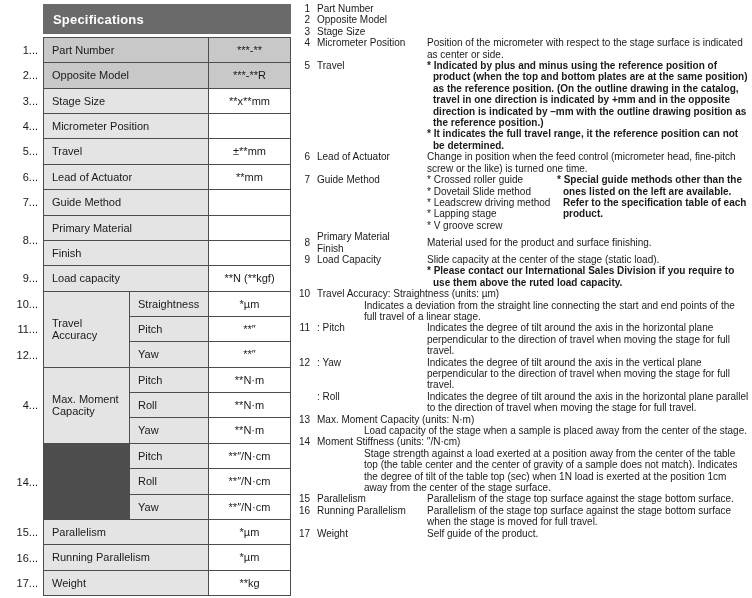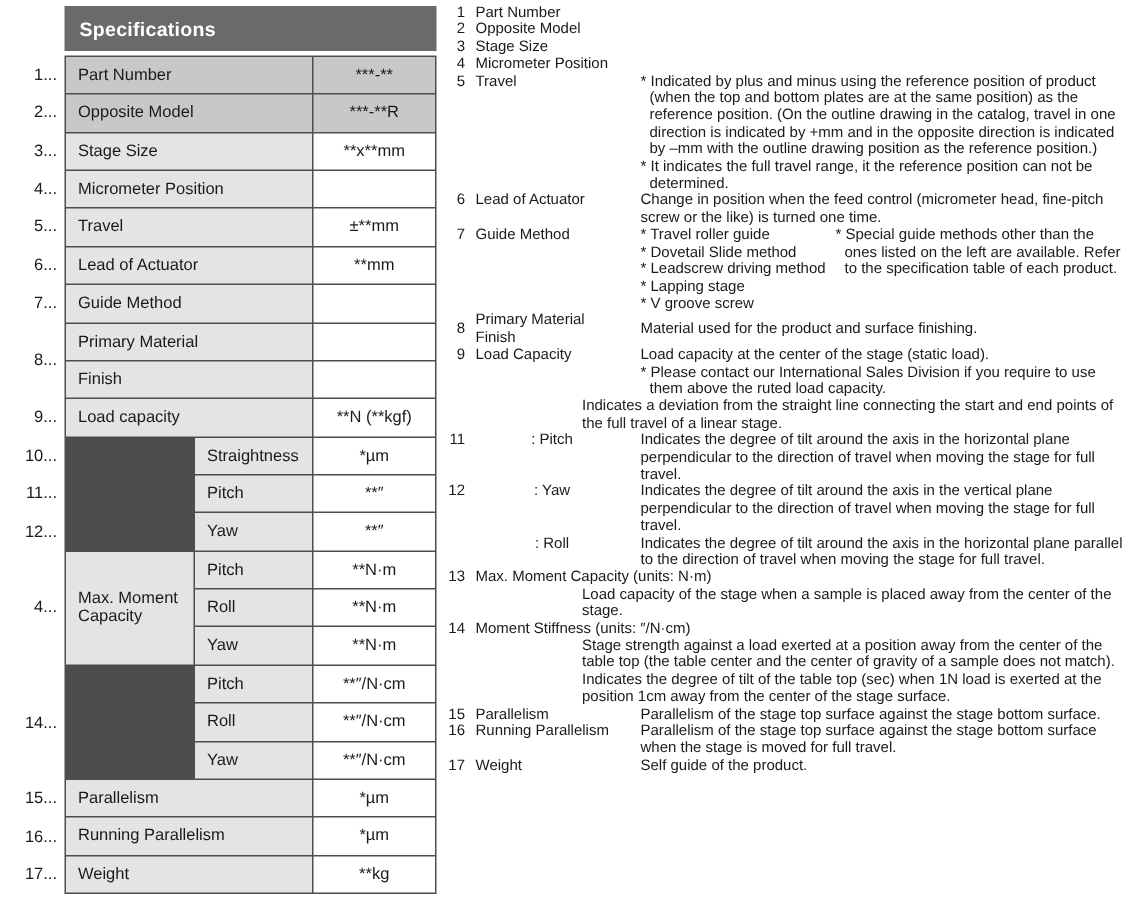--- a/index.html
+++ b/index.html
@@ -31,25 +31,25 @@
   .cell.dk{background:#c8c8c8;}
   
   .defs{
     position:absolute;left:296px;top:3px;width:454px;
     font-size:10px;line-height:11.4px;
   }
   .drow{display:flex;align-items:flex-start;}
   .drow.vcenter{align-items:center;}
   .dnum{width:14px;flex:none;text-align:right;}
   .dlab{width:110px;flex:none;margin-left:7px;}
-  .dlab.ra{text-align:center;padding-right:8px;box-sizing:border-box;}
+  .dlab.ra{text-align:left;padding-right:8px;box-sizing:border-box;}
   .dhead{flex:1;margin-left:7px;}
   .ddesc{flex:1;}
-  .indent{margin-left:92px;}
-  .hang{padding-left:6px;text-indent:-6px;}
+  .indent{margin-left:68px;}
+  .hang{padding-left:6px;text-indent:-6px;font-weight:bold;}
   .gm-cols{display:flex;}
   .gm-left{width:130px;flex:none;}
   .gm-note{flex:1;}
   .lab2{line-height:11.4px;}
 </style>
 </head>
 <body>
 
 <div class="spec">
   <div class="spec-header">Specifications</div>
@@ -99,20 +99,21 @@
 
       <div class="cell" style="grid-area:8/1/9/3">Primary Material</div>
       <div class="cell val" style="grid-area:8/3/9/4"></div>
 
       <div class="cell" style="grid-area:9/1/10/3">Finish</div>
       <div class="cell val" style="grid-area:9/3/10/4"></div>
 
       <div class="cell" style="grid-area:10/1/11/3">Load capacity</div>
       <div class="cell val" style="grid-area:10/3/11/4">**N (**kgf)</div>
 
+      <div class="cell" style="grid-area:11/1/14/2">Travel Accuracy</div>
       <div class="cell" style="grid-area:11/2/12/3">Straightness</div>
       <div class="cell val" style="grid-area:11/3/12/4">*µm</div>
       <div class="cell" style="grid-area:12/2/13/3">Pitch</div>
       <div class="cell val" style="grid-area:12/3/13/4">**″</div>
       <div class="cell" style="grid-area:13/2/14/3">Yaw</div>
       <div class="cell val" style="grid-area:13/3/14/4">**″</div>
 
       <div class="cell" style="grid-area:14/1/17/2">Max. Moment Capacity</div>
       <div class="cell" style="grid-area:14/2/15/3">Pitch</div>
       <div class="cell val" style="grid-area:14/3/15/4">**N·m</div>
@@ -151,20 +152,21 @@
     <div class="dlab">Opposite Model</div>
   </div>
   <div class="drow">
     <div class="dnum">3</div>
     <div class="dlab">Stage Size</div>
   </div>
 
   <div class="drow">
     <div class="dnum">4</div>
     <div class="dlab">Micrometer Position</div>
+    <div class="ddesc">Position of the micrometer with respect to the stage surface is indicated as center or side.</div>
   </div>
 
   <div class="drow">
     <div class="dnum">5</div>
     <div class="dlab">Travel</div>
     <div class="ddesc">
       <div class="hang">* Indicated by plus and minus using the reference position of product (when the top and bottom plates are at the same position) as the reference position.  (On the outline drawing in the catalog, travel in one direction is indicated by +mm and in the opposite direction is indicated by –mm with the outline drawing position as the reference position.)</div>
       <div class="hang">* It indicates the full travel range, it the reference position can not be determined.</div>
     </div>
   </div>
@@ -174,21 +176,21 @@
     <div class="dlab">Lead of Actuator</div>
     <div class="ddesc">Change in position when the feed control (micrometer head, fine-pitch screw or the like) is turned one time.</div>
   </div>
 
   <div class="drow">
     <div class="dnum">7</div>
     <div class="dlab">Guide Method</div>
     <div class="ddesc">
       <div class="gm-cols">
         <div class="gm-left">
-          <div>* Travel roller guide</div>
+          <div>* Crossed roller guide</div>
           <div>* Dovetail Slide method</div>
           <div>* Leadscrew driving method</div>
           <div>* Lapping stage</div>
           <div>* V groove screw</div>
         </div>
         <div class="gm-note hang">* Special guide methods other than the ones listed on the left are available.  Refer to the specification table of each product.</div>
       </div>
     </div>
   </div>
 
@@ -198,25 +200,29 @@
       <div>Primary Material</div>
       <div>Finish</div>
     </div>
     <div class="ddesc">Material used for the product and surface finishing.</div>
   </div>
 
   <div class="drow">
     <div class="dnum">9</div>
     <div class="dlab">Load Capacity</div>
     <div class="ddesc">
-      <div>Load capacity at the center of the stage (static load).</div>
+      <div>Slide capacity at the center of the stage (static load).</div>
       <div class="hang">* Please contact our International Sales Division if you require to use them above the ruted load capacity.</div>
     </div>
   </div>
 
+  <div class="drow">
+    <div class="dnum">10</div>
+    <div class="dhead">Travel Accuracy: Straightness (units: µm)</div>
+  </div>
   <div class="indent">Indicates a deviation from the straight line connecting the start and end points of the full travel of a linear stage.</div>
 
   <div class="drow">
     <div class="dnum">11</div>
     <div class="dlab ra">: Pitch</div>
     <div class="ddesc">Indicates the degree of tilt around the axis in the horizontal plane perpendicular to the direction of travel when moving the stage for full travel.</div>
   </div>
 
   <div class="drow">
     <div class="dnum">12</div>

